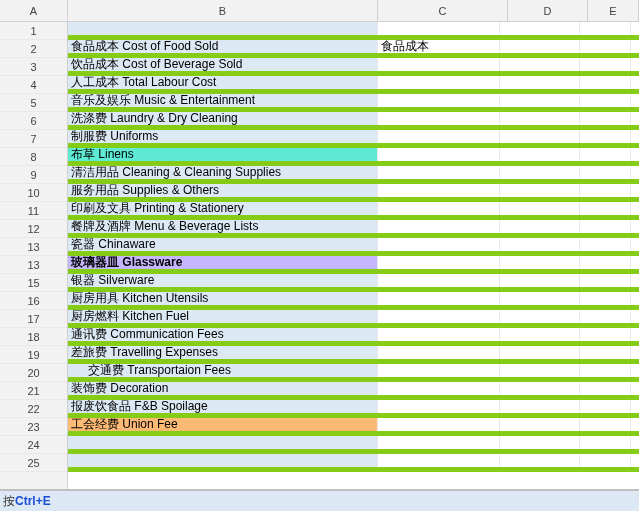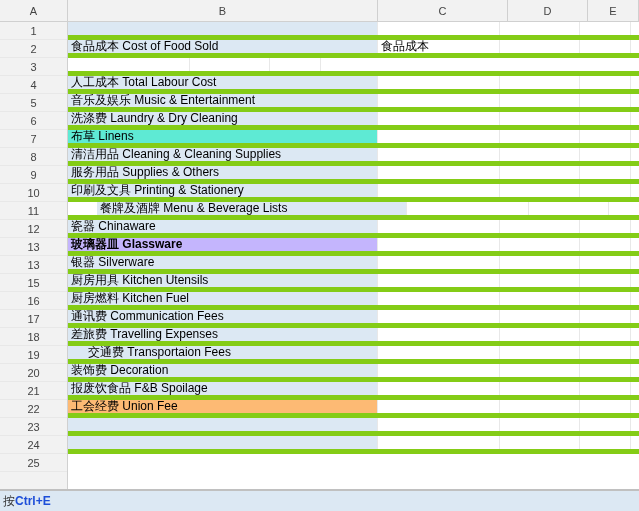--- a/index.html
+++ b/index.html
@@ -185,20 +185,21 @@
           <div class="cell cell-d"></div>
           <div class="cell cell-e"></div>
         </div>
         <div class="grid-row">
           <div class="cell cell-b" style="background: rgb(220, 232, 243);">食品成本 Cost of Food Sold</div>
           <div class="cell cell-c">食品成本</div>
           <div class="cell cell-d"></div>
           <div class="cell cell-e"></div>
         </div>
         <div class="grid-row">
+          <div class="cell cell-b" style="background: rgb(220, 232, 243);">饮品成本 Cost of Beverage Sold</div>
           <div class="cell cell-c"></div>
           <div class="cell cell-d"></div>
           <div class="cell cell-e"></div>
         </div>
         <div class="grid-row">
           <div class="cell cell-b" style="background: rgb(220, 232, 243);">人工成本 Total Labour Cost</div>
           <div class="cell cell-c"></div>
           <div class="cell cell-d"></div>
           <div class="cell cell-e"></div>
         </div>
@@ -208,20 +209,26 @@
           <div class="cell cell-d"></div>
           <div class="cell cell-e"></div>
         </div>
         <div class="grid-row">
           <div class="cell cell-b" style="background: rgb(220, 232, 243);">洗涤费 Laundry &amp; Dry Cleaning</div>
           <div class="cell cell-c"></div>
           <div class="cell cell-d"></div>
           <div class="cell cell-e"></div>
         </div>
         <div class="grid-row">
+          <div class="cell cell-b" style="background: rgb(220, 232, 243);">制服费 Uniforms</div>
+          <div class="cell cell-c"></div>
+          <div class="cell cell-d"></div>
+          <div class="cell cell-e"></div>
+        </div>
+        <div class="grid-row">
           <div class="cell cell-b" style="background: #5eead4;">布草 Linens</div>
           <div class="cell cell-c"></div>
           <div class="cell cell-d"></div>
           <div class="cell cell-e"></div>
         </div>
         <div class="grid-row">
           <div class="cell cell-b" style="background: rgb(220, 232, 243);">清洁用品 Cleaning &amp; Cleaning Supplies</div>
           <div class="cell cell-c"></div>
           <div class="cell cell-d"></div>
           <div class="cell cell-e"></div>
@@ -232,21 +239,21 @@
           <div class="cell cell-d"></div>
           <div class="cell cell-e"></div>
         </div>
         <div class="grid-row">
           <div class="cell cell-b" style="background: rgb(220, 232, 243);">印刷及文具 Printing &amp; Stationery</div>
           <div class="cell cell-c"></div>
           <div class="cell cell-d"></div>
           <div class="cell cell-e"></div>
         </div>
         <div class="grid-row">
-          <div class="cell cell-b" style="background: rgb(220, 232, 243); margin-left: 29px;">餐牌及酒牌 Menu &amp; Beverage Lists</div>
+          <div class="cell cell-b" style="background: rgb(220, 232, 243);">餐牌及酒牌 Menu &amp; Beverage Lists</div>
           <div class="cell cell-c"></div>
           <div class="cell cell-d"></div>
           <div class="cell cell-e"></div>
         </div>
         <div class="grid-row">
           <div class="cell cell-b" style="background: rgb(220, 232, 243);">瓷器 Chinaware</div>
           <div class="cell cell-c"></div>
           <div class="cell cell-d"></div>
           <div class="cell cell-e"></div>
         </div>

